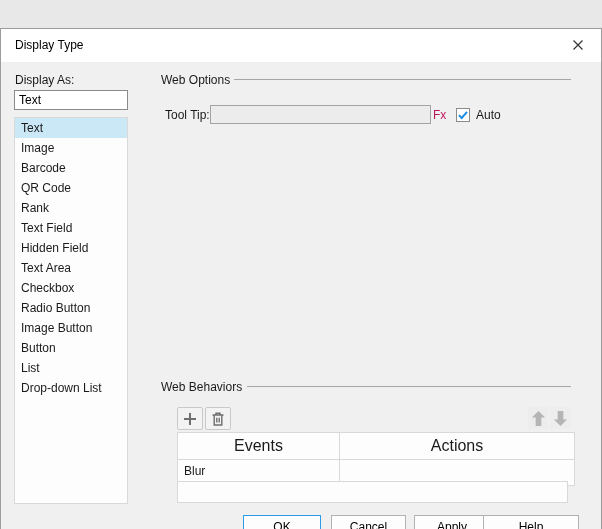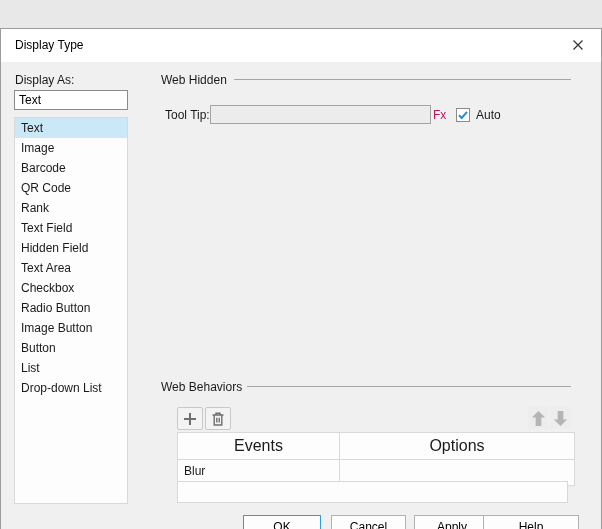--- a/index.html
+++ b/index.html
@@ -96,21 +96,21 @@
     <div class="list-item">Hidden Field</div>
     <div class="list-item">Text Area</div>
     <div class="list-item">Checkbox</div>
     <div class="list-item">Radio Button</div>
     <div class="list-item">Image Button</div>
     <div class="list-item">Button</div>
     <div class="list-item">List</div>
     <div class="list-item">Drop-down List</div>
   </div>
 
-  <div class="sec-title" style="left:160px; top:44px;">Web Hidden</div>
+  <div class="sec-title" style="left:160px; top:44px;">Web Options</div>
   <div class="sec-rule" style="left:233px; top:50px; width:337px;"></div>
 
   <div class="tooltip-label">Tool Tip:</div>
   <input class="tooltip-input" disabled="" value="" style="">
   <span class="fx-label">Fx</span>
   <button class="auto-checkbox">
     <svg width="12" height="12" viewBox="0 0 12 12">
       <path d="M2 6.2 L4.7 9 L10 2.8" stroke="#1d8fe1" stroke-width="2" fill="none"></path>
     </svg>
   </button>
@@ -137,21 +137,21 @@
   <button class="arrow-btn btn-down">
     <svg width="17" height="19" viewBox="0 0 18 20">
       <path d="M9 18 L2 11 H6 V2 H12 V11 H16 Z" fill="#b5b5b5"></path>
     </svg>
   </button>
 
   <table class="events-table">
     <thead>
       <tr>
         <th>Events</th>
-        <th>Options</th>
+        <th>Actions</th>
       </tr>
     </thead>
     <tbody>
       <tr>
         <td>Blur</td>
         <td></td>
       </tr>
     </tbody>
   </table>
   <div class="table-filler"></div>

